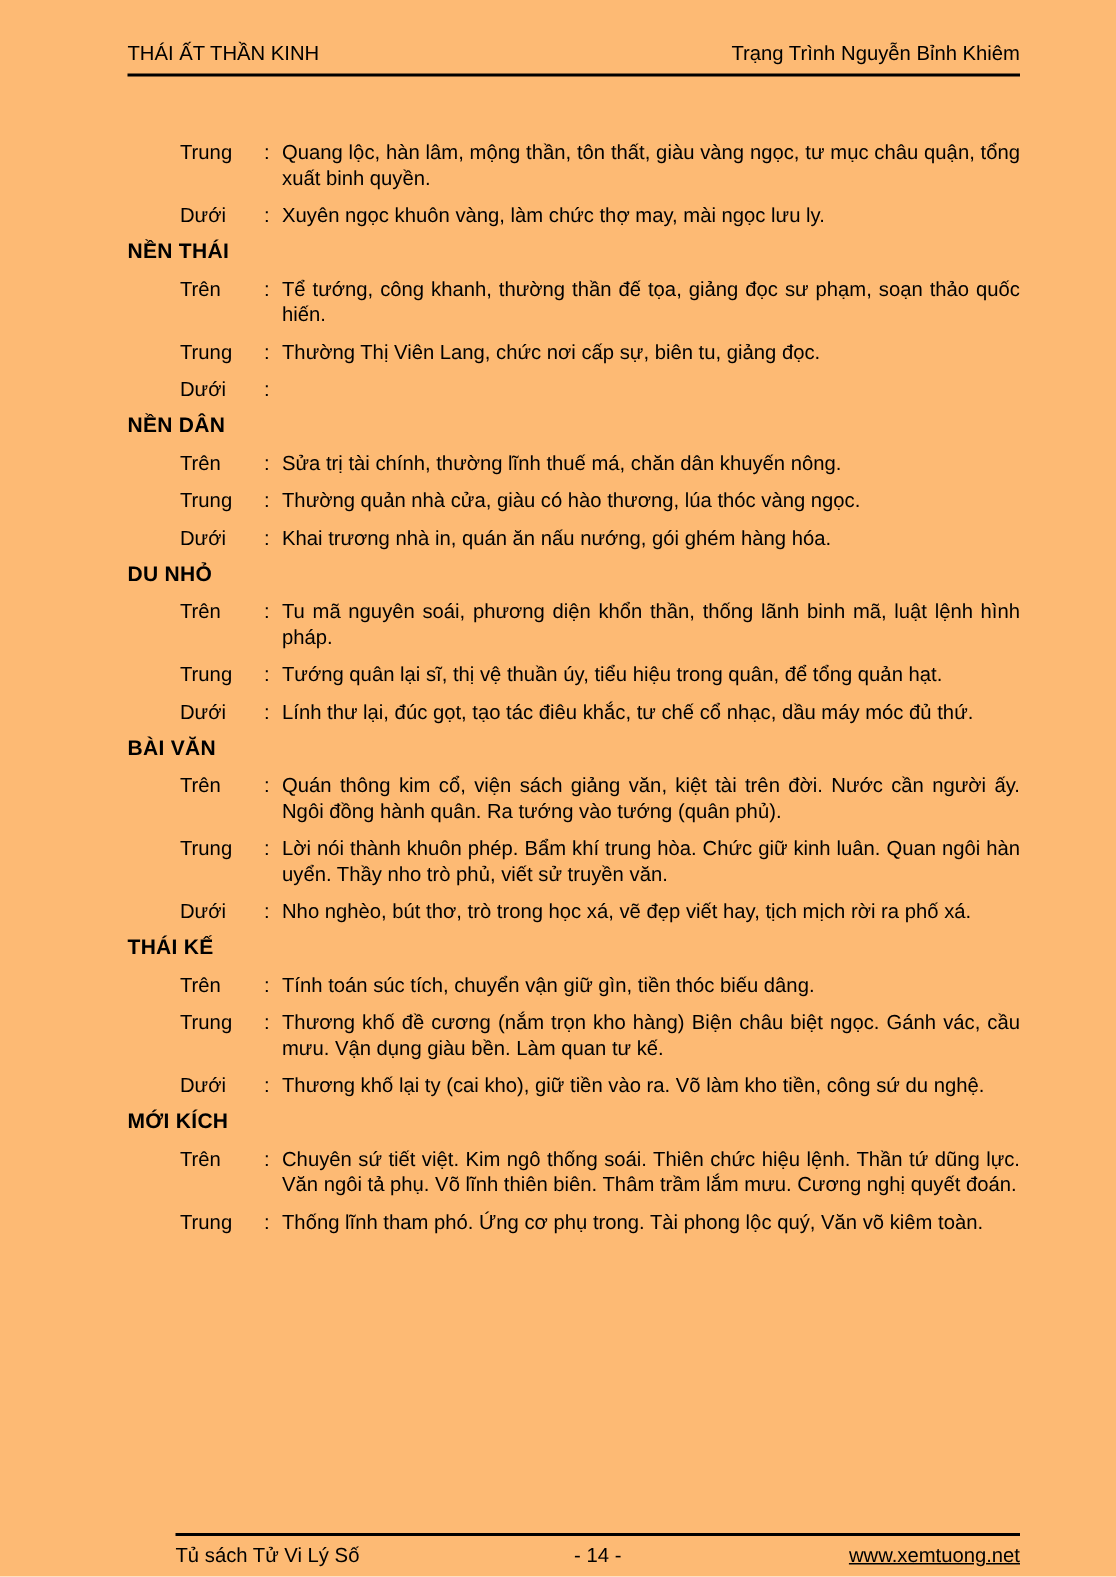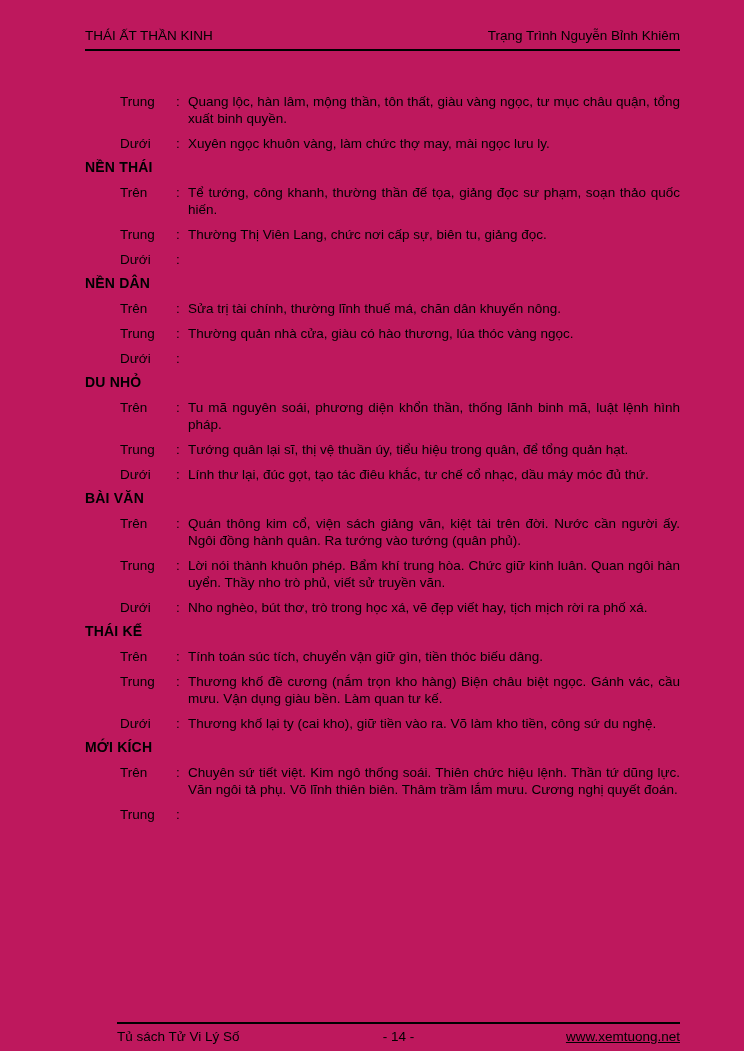--- a/index.html
+++ b/index.html
@@ -5,21 +5,21 @@
   * { margin:0; padding:0; box-sizing:border-box; }
   html,body { background:#ffffff; }
   body {
     width:744px; height:1051px;
     font-family:"Liberation Sans", sans-serif;
     color:#000;
   }
   .doc {
     position:relative;
     width:744px; height:1051px;
-    background:#be185d;
+    background:#fdba74;
     overflow:hidden;
   }
   .header {
     margin:0 64px 0 85px;
     padding:27px 0 5px 0;
     border-bottom:2px solid #000;
     display:flex;
     justify-content:space-between;
     align-items:baseline;
     font-size:13.5px;
@@ -109,20 +109,21 @@
       <span class="txt">Sửa trị tài chính, thường lĩnh thuế má, chăn dân khuyến nông.</span>
     </div>
     <div class="entry">
       <span class="lbl">Trung</span>
       <span class="colon">:</span>
       <span class="txt">Thường quản nhà cửa, giàu có hào thương, lúa thóc vàng ngọc.</span>
     </div>
     <div class="entry">
       <span class="lbl">Dưới</span>
       <span class="colon">:</span>
+      <span class="txt">Khai trương nhà in, quán ăn nấu nướng, gói ghém hàng hóa.</span>
     </div>
 
     <div class="heading">DU NHỎ</div>
     <div class="entry">
       <span class="lbl">Trên</span>
       <span class="colon">:</span>
       <span class="txt">Tu mã nguyên soái, phương diện khổn thần, thống lãnh binh mã, luật lệnh hình pháp.</span>
     </div>
     <div class="entry">
       <span class="lbl">Trung</span>
@@ -171,20 +172,21 @@
 
     <div class="heading">MỚI KÍCH</div>
     <div class="entry">
       <span class="lbl">Trên</span>
       <span class="colon">:</span>
       <span class="txt">Chuyên sứ tiết việt. Kim ngô thống soái. Thiên chức hiệu lệnh. Thần tứ dũng lực. Văn ngôi tả phụ. Võ lĩnh thiên biên. Thâm trầm lắm mưu. Cương nghị quyết đoán.</span>
     </div>
     <div class="entry">
       <span class="lbl">Trung</span>
       <span class="colon">:</span>
+      <span class="txt">Thống lĩnh tham phó. Ứng cơ phụ trong. Tài phong lộc quý, Văn võ kiêm toàn.</span>
     </div>
 
   </div>
 
   <div class="footer">
     <span>Tủ sách Tử Vi Lý Số</span>
     <span class="center">- 14 -</span>
     <a href="#">www.xemtuong.net</a>
   </div>
 

